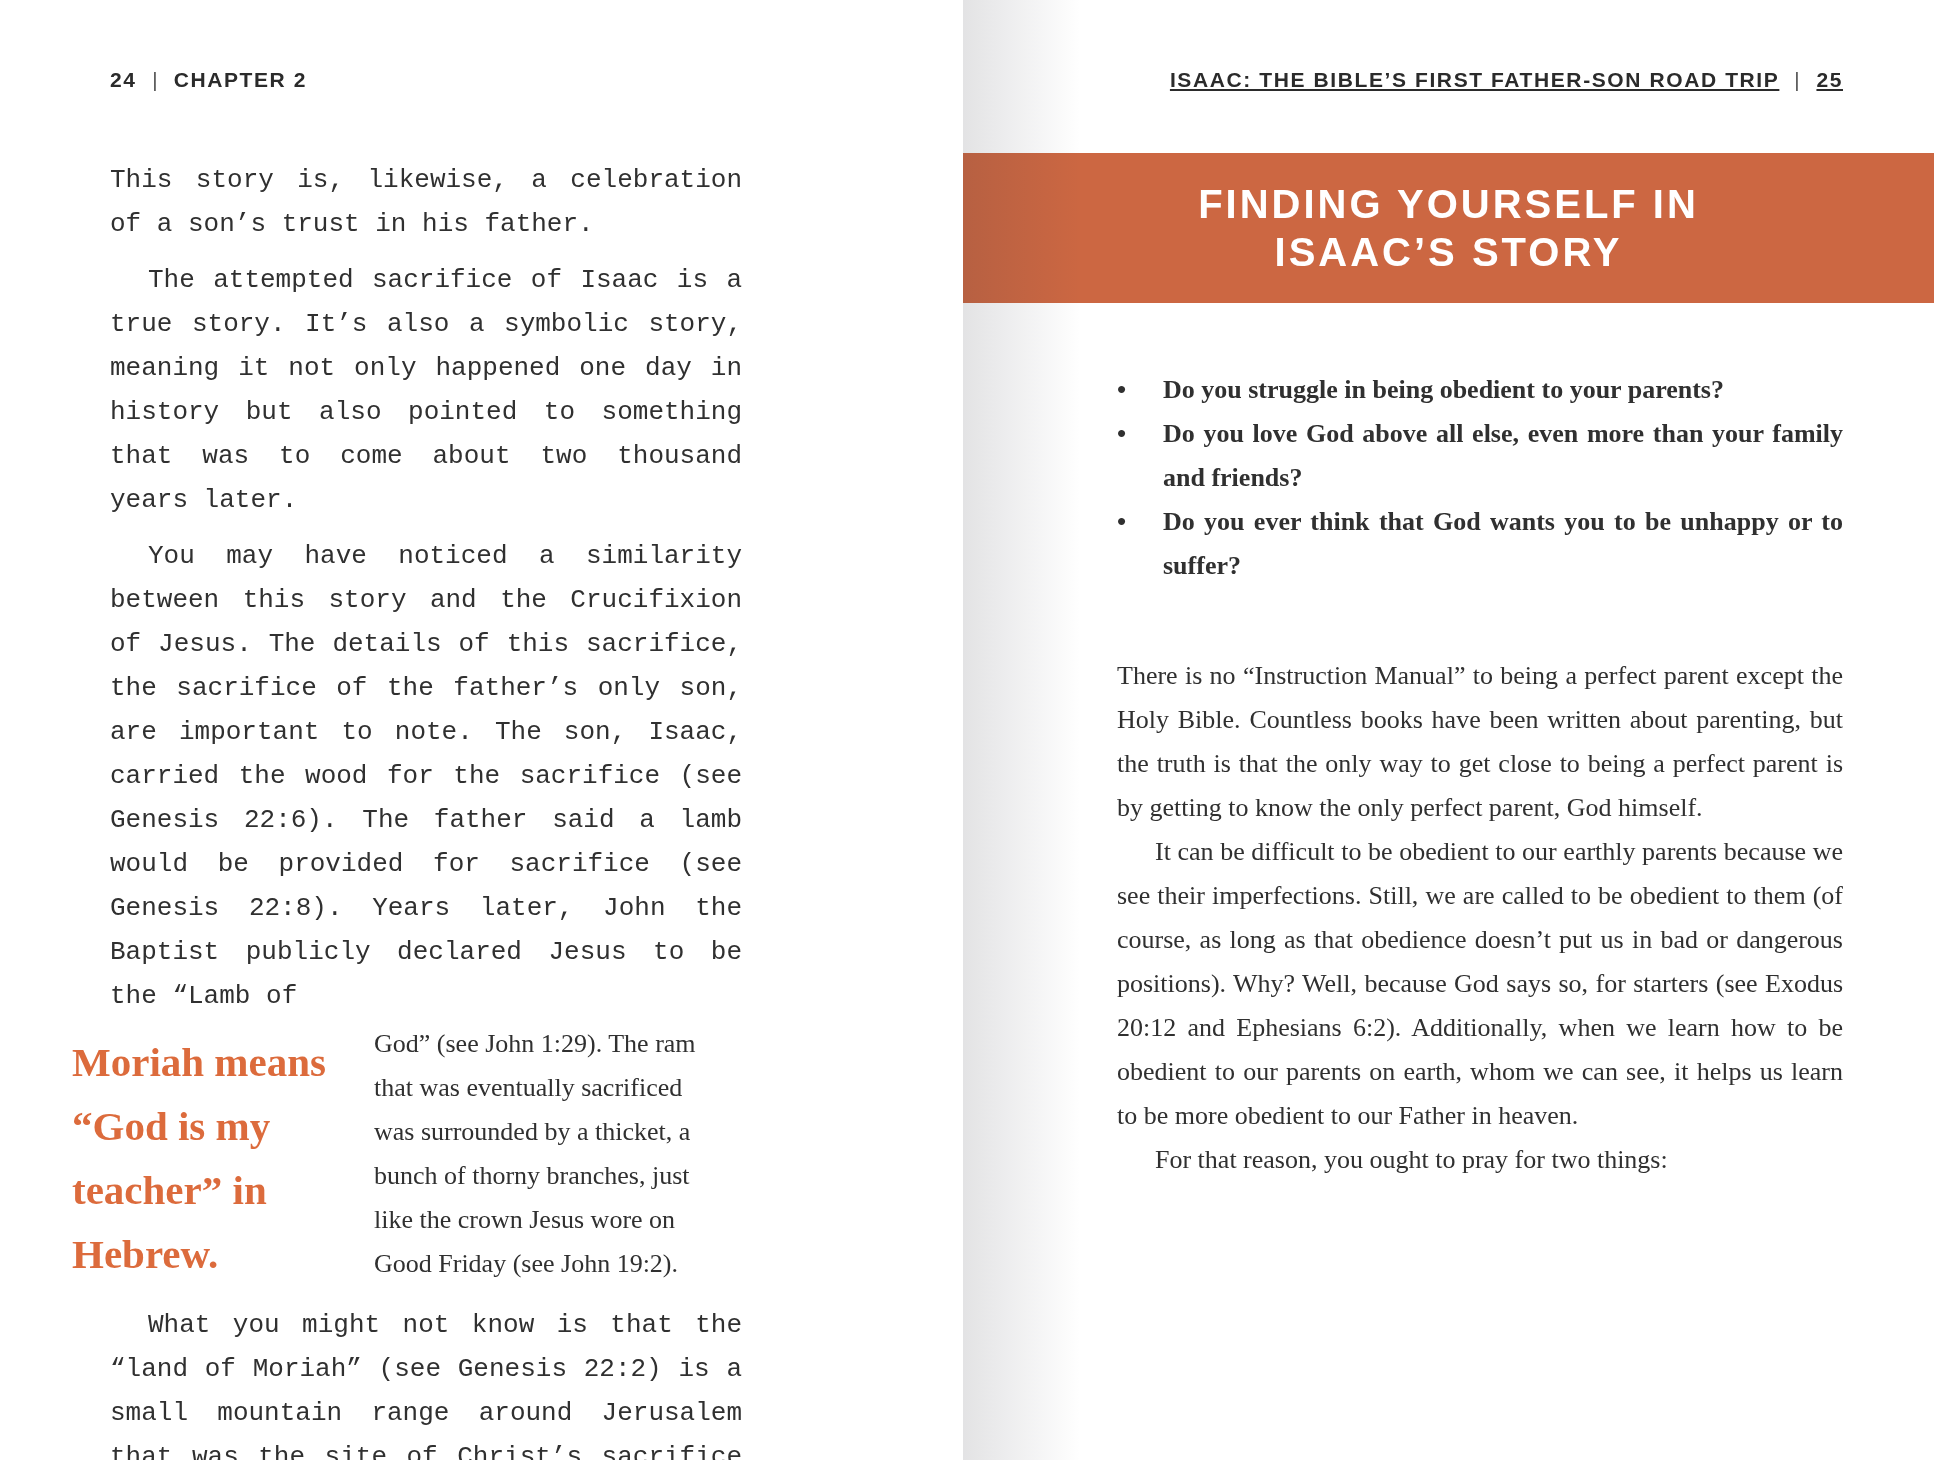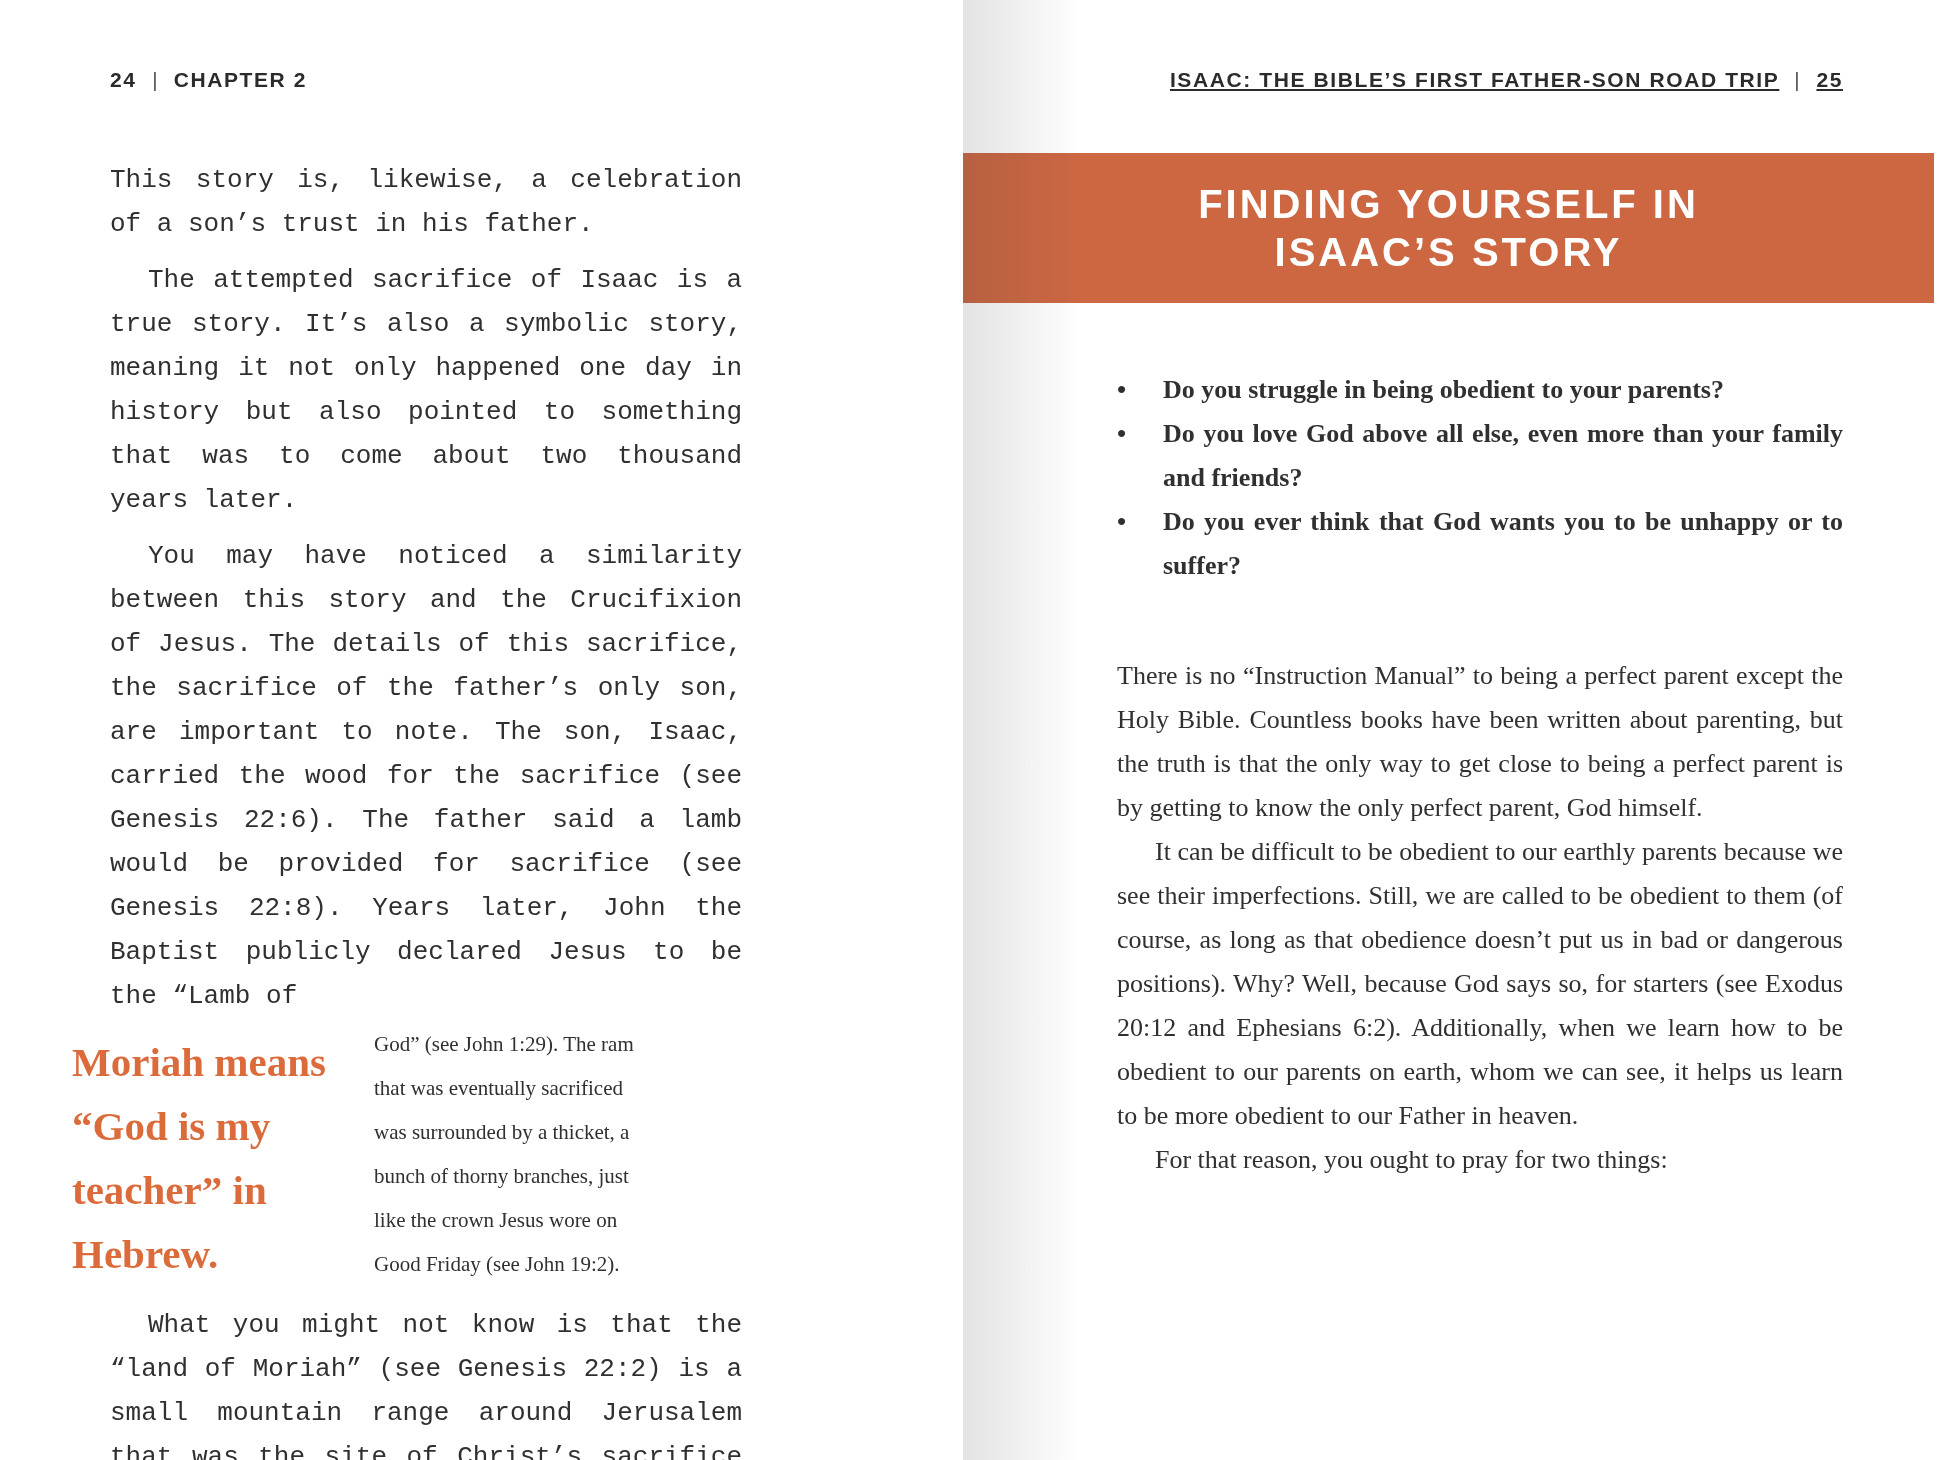--- a/index.html
+++ b/index.html
@@ -38,21 +38,21 @@
 
   .wrap-row{display:flex;align-items:flex-start;}
   .pull-quote{
     width:302px;flex:0 0 302px;margin-left:-38px;margin-top:8px;
     font-family:Liberation Serif, serif;
     font-weight:bold;font-size:41px;line-height:64px;
     color:#dc6b3c;letter-spacing:0;text-align:left;
   }
   .narrow-col{
     flex:1 1 auto;text-align:left;
-    font-size:21px;line-height:44px;white-space:nowrap;
+    font-size:26px;line-height:44px;white-space:nowrap;
   }
 
   
   .spine-shadow{
     position:absolute;left:0;top:0;width:118px;height:100%;
     background:linear-gradient(to right, rgba(55,55,65,0.14), rgba(55,55,65,0));
     z-index:5;pointer-events:none;
   }
   .section-banner{
     position:absolute;left:0;right:12px;top:153px;height:150px;

